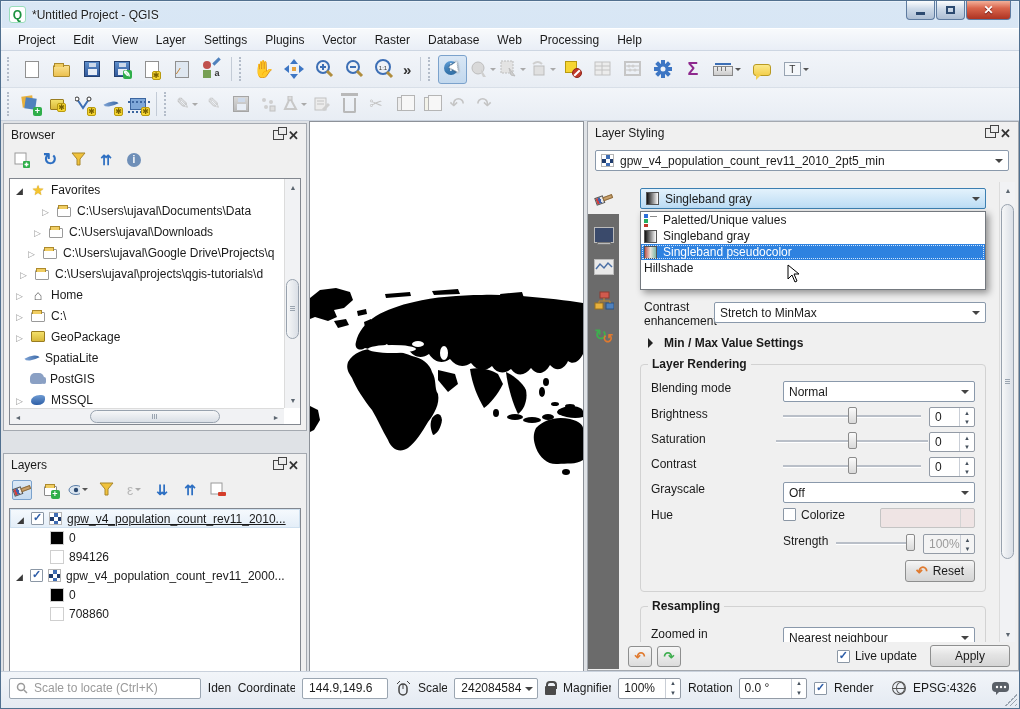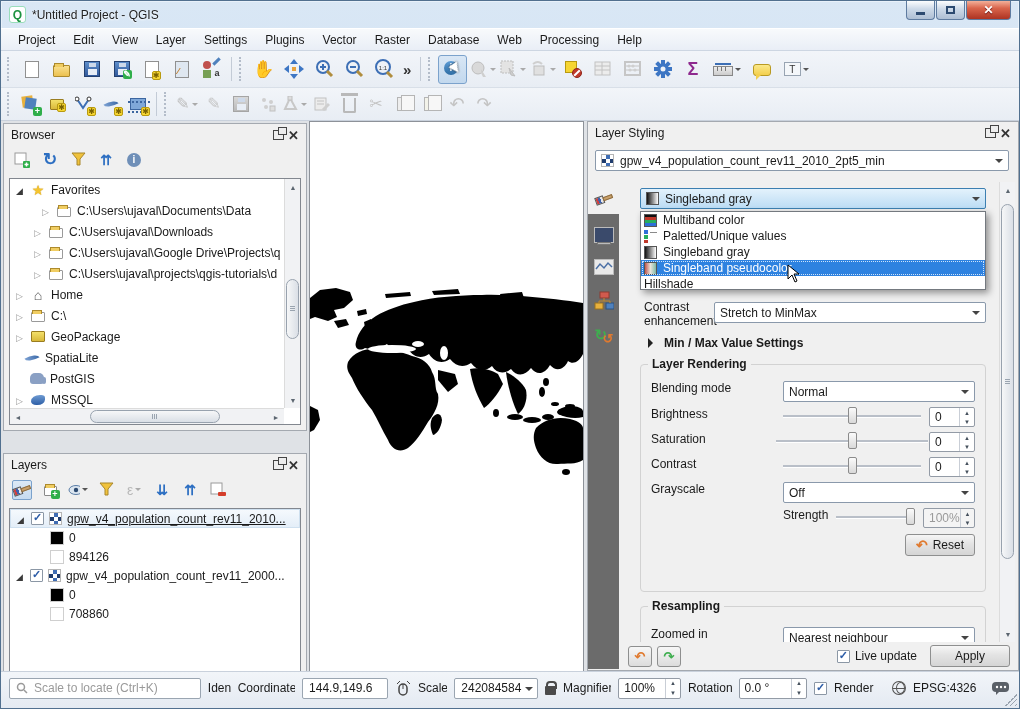--- a/index.html
+++ b/index.html
@@ -472,28 +472,28 @@
             </span>
             <span>C:\Users\ujaval\Documents\Data</span>
           </div>
         <div class="trow" style="padding-left:22px">
             <span class="exp closed"></span>
             <span class="ticon">
               <span class="fld" style="width:14px;height:10px;background:#fff;border-color:#9a9a9a"></span>
             </span>
             <span>C:\Users\ujaval\Downloads</span>
           </div>
-        <div class="trow" style="padding-left:22px">
+        <div class="trow" style="padding-left:16px">
             <span class="exp closed"></span>
             <span class="ticon">
               <span class="fld" style="width:14px;height:10px;background:#fff;border-color:#9a9a9a"></span>
             </span>
             <span>C:\Users\ujaval\Google Drive\Projects\q</span>
           </div>
-        <div class="trow" style="padding-left:22px">
+        <div class="trow" style="padding-left:8px">
             <span class="exp closed"></span>
             <span class="ticon">
               <span class="fld" style="width:14px;height:10px;background:#fff;border-color:#9a9a9a"></span>
             </span>
             <span>C:\Users\ujaval\projects\qgis-tutorials\d</span>
           </div>
         <div class="trow" style="padding-left:4px">
             <span class="exp closed"></span>
             <span class="ticon home-ic">⌂</span>
             <span>Home</span>
@@ -718,24 +718,20 @@
     <div class="content" style="top:66px">
       <div class="combo focused">
         <span class="oic" style="width:13px;height:13px;border:1px solid #555;background:linear-gradient(90deg,#111,#fff)"></span>
         <span>Singleband gray</span>
         <span class="arr"></span>
       </div>
     </div>
 
     <div class="popup" style="left:52px;top:89px;width:346px;height:79px">
       <div class="opt">
-        <span class="oic" style="background:linear-gradient(#111 20%,#c0392b 20% 45%,#27ae60 45% 70%,#2e6fd8 70%)"></span>
-        <span>Multiband color</span>
-      </div>
-      <div class="opt">
         <span style="width:13px;height:13px;flex:none;background:
           linear-gradient(#2e6fd8 0 4px,transparent 4px 5px,#27ae60 5px 9px,transparent 9px 10px,#c0392b 10px) left/4px 13px no-repeat,
           linear-gradient(#8a8a8a 1px,transparent 1px) 6px 2px/7px 5px no-repeat,#fff"></span>
         <span>Paletted/Unique values</span>
       </div>
       <div class="opt">
         <span class="oic" style="background:linear-gradient(90deg,#111,#fff)"></span>
         <span>Singleband gray</span>
       </div>
       <div class="opt sel">
@@ -808,20 +804,31 @@
                 <span>▲</span>
                 <span>▼</span>
               </span>
             </div>
         </div>
         <div class="frow" style="height:26px">
           <span style="width:132px" class="glabel">Grayscale</span>
           <div class="combo" style="flex:1">
               <span>Off</span>
               <span class="arr"></span>
+            </div>
+        </div>
+        <div class="frow" style="height:26px">
+          <span style="width:132px" class="glabel">Hue</span>
+          <span class="cb"></span>
+          <span style="margin-left:5px" class="glabel">Colorize</span>
+          <div style="margin-left:auto;width:95px;height:20px;border:1px solid #c4c4c4;border-radius:2px;background:#efe4e4;display:flex">
+              <span style="flex:1"></span>
+              <span style="width:14px;border-left:1px solid #d4d4d4;display:flex;align-items:center;justify-content:center">
+                <span class="arr" style="margin:0;border-top-color:#b0b0b0"></span>
+              </span>
             </div>
         </div>
         <div class="frow" style="height:26px;gap:8px">
           <span style="width:124px"></span>
           <span class="glabel">Strength</span>
           <div class="slider">
               <div class="groove"></div>
               <div class="sthumb" style="right:0"></div>
             </div>
           <div class="spin dis" style="width:52px">

